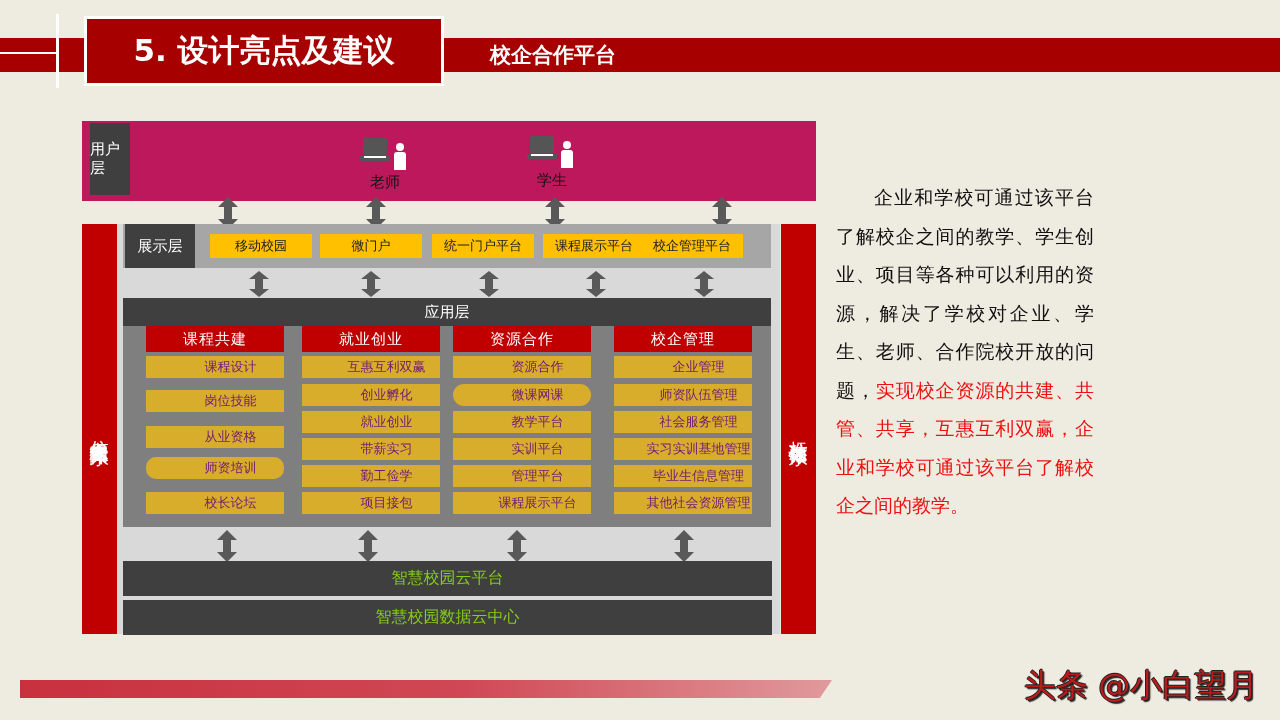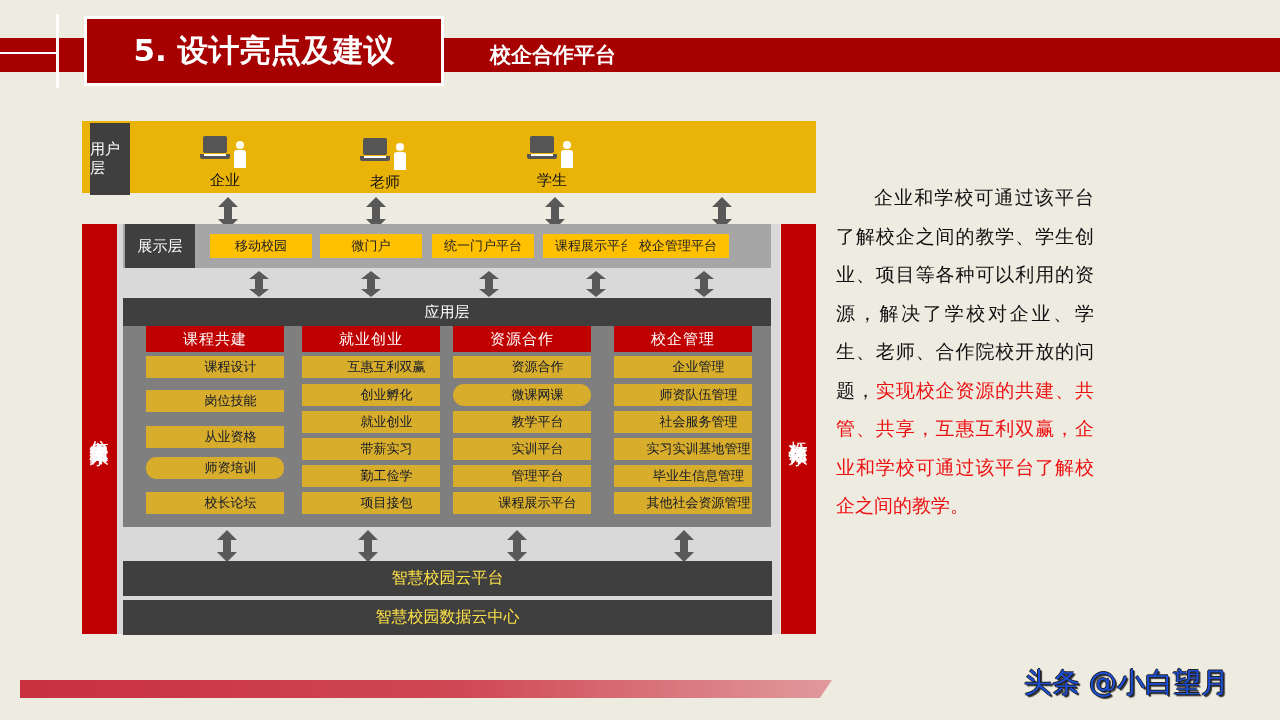--- a/index.html
+++ b/index.html
@@ -17,21 +17,21 @@
   .hdr-vline { left: 56px; top: 14px; width: 3px; height: 74px; background: #fff; }
   .hdr-box {
     left: 84px; top: 16px; width: 360px; height: 70px;
     background: #a60000; border: 3px solid #fff;
     color: #fff; font-size: 31px; font-weight: bold;
     display: flex; align-items: center; justify-content: center;
   }
   .hdr-sub { left: 490px; top: 38px; height: 34px; line-height: 34px; color: #fff; font-size: 21px; font-weight: bold; }
 
   
-  .user-layer { left: 82px; top: 121px; width: 734px; height: 72px; background: #eab308; }
+  .user-layer { left: 82px; top: 121px; width: 734px; height: 80px; background: #be185d; }
   .dark-label {
     background: #3f3f3f; color: #fff; font-size: 15px;
     display: flex; align-items: center; justify-content: center;
   }
   .user-item { position: absolute; width: 110px; text-align: center; }
   .user-item .icons { height: 40px; position: relative; }
   .laptop { position: absolute; left: 30px; top: 9px; width: 30px; height: 22px; }
   .laptop .scr { width: 24px; height: 17px; background: #555; border-radius: 2px; margin-left: 3px; }
   .laptop .base { width: 30px; height: 5px; background: #555; border-radius: 0 0 2px 2px; }
   .laptop .base i { display: block; width: 22px; height: 2px; background: #fff; margin: 1px auto; }
@@ -59,71 +59,56 @@
 
   
   .app-layer { left: 123px; top: 298px; width: 648px; height: 229px; background: #7f7f7f; }
   .app-title { left: 0; top: 0; width: 648px; height: 28px; background: #3f3f3f; color: #fff; font-size: 15px; display: flex; align-items: center; justify-content: center; }
   .col-head {
     position: absolute; top: 28px; width: 138px; height: 26px; background: #c00000;
     color: #fff; font-size: 15px; display: flex; align-items: center; justify-content: center; letter-spacing: 1px;
   }
   .col-item {
     position: absolute; width: 138px; height: 22px; background: #d9ad2c;
-    font-size: 13px; color: #0f172a; display: flex; align-items: center; justify-content: center; padding-left: 31px;
-  }
-
-  .cloud-bar { left: 123px; width: 649px; height: 35px; background: #3f3f3f; color: #fde047; font-size: 16px; display: flex; align-items: center; justify-content: center; }
+    font-size: 13px; color: #701a75; display: flex; align-items: center; justify-content: center; padding-left: 31px;
+  }
+
+  .cloud-bar { left: 123px; width: 649px; height: 35px; background: #3f3f3f; color: #84cc16; font-size: 16px; display: flex; align-items: center; justify-content: center; }
 
   
   .arrow { position: absolute; width: 20px; }
   .arrow svg { display: block; }
 
   
   .desc {
     left: 836px; top: 178px; width: 258px;
     font-size: 19px; line-height: 38.5px; color: #111; text-indent: 2em;
     text-align: justify;
   }
   .desc .red { color: #ee1111; }
 
   
   .foot-bar {
     left: 20px; top: 680px; width: 812px; height: 18px;
     background: linear-gradient(90deg, #c8303e 0%, #d04855 55%, #e09a9c 100%);
     clip-path: polygon(0 0, 100% 0, 98.5% 100%, 0 100%);
   }
-  .watermark { left: 1024px; top: 664px; color: #1d4ed8; font-size: 28px; text-shadow: 1px 1px 0 #222, -1px 0 0 #222, 0 -1px 0 #222, 2px 2px 1px #333; }
+  .watermark { left: 1024px; top: 664px; color: #b91c1c; font-size: 32px; text-shadow: 1px 1px 0 #222, -1px 0 0 #222, 0 -1px 0 #222, 2px 2px 1px #333; }
 </style>
 </head>
 <body>
 
 <div class="abs hdr-bar"></div>
 <div class="abs hdr-line"></div>
 <div class="abs hdr-vline"></div>
 <div class="abs hdr-box">5. 设计亮点及建议</div>
 <div class="abs hdr-sub">校企合作平台</div>
 
 <div class="abs user-layer">
   <div class="dark-label abs" style="left:8px;top:2px;width:40px;height:72px;font-size:15px;">用户层</div>
-  <div class="user-item" style="left:88px;top:6px;">
-    <div class="icons">
-      <div class="laptop">
-          <div class="scr"></div>
-          <div class="base">
-            <i></i>
-          </div>
-        </div>
-      <div class="person">
-          <div class="head"></div>
-          <div class="body"></div>
-        </div>
-    </div>
-    <div class="lbl">企业</div>
-  </div>
   <div class="user-item" style="left:248px;top:8px;">
     <div class="icons">
       <div class="laptop">
           <div class="scr"></div>
           <div class="base">
             <i></i>
           </div>
         </div>
       <div class="person">
           <div class="head"></div>
@@ -174,21 +159,21 @@
 <div class="abs side-bar" style="left:781px;">标准与评估体系</div>
 
 <div class="abs center-panel"></div>
 
 <div class="abs display-layer">
   <div class="dark-label abs" style="left:2px;top:0;width:70px;height:44px;">展示层</div>
   <div class="yellow-btn" style="left:87px;width:102px;">移动校园</div>
   <div class="yellow-btn" style="left:197px;width:102px;">微门户</div>
   <div class="yellow-btn" style="left:309px;width:102px;">统一门户平台</div>
   <div class="yellow-btn" style="left:420px;width:102px;">课程展示平台</div>
-  <div class="yellow-btn" style="left:504px;width:102px;">校企管理平台</div>
+  <div class="yellow-btn" style="left:518px;width:102px;">校企管理平台</div>
 </div>
 
 <div class="arrow" style="left:249px;top:271px;">
     <svg width="20" height="26" viewBox="0 0 20 26">
       <polygon points="10,0 20,8 14,8 14,18 20,18 10,26 0,18 6,18 6,8 0,8" fill="#595959"></polygon>
     </svg>
   </div>
 <div class="arrow" style="left:361px;top:271px;">
     <svg width="20" height="26" viewBox="0 0 20 26">
       <polygon points="10,0 20,8 14,8 14,18 20,18 10,26 0,18 6,18 6,8 0,8" fill="#595959"></polygon>

